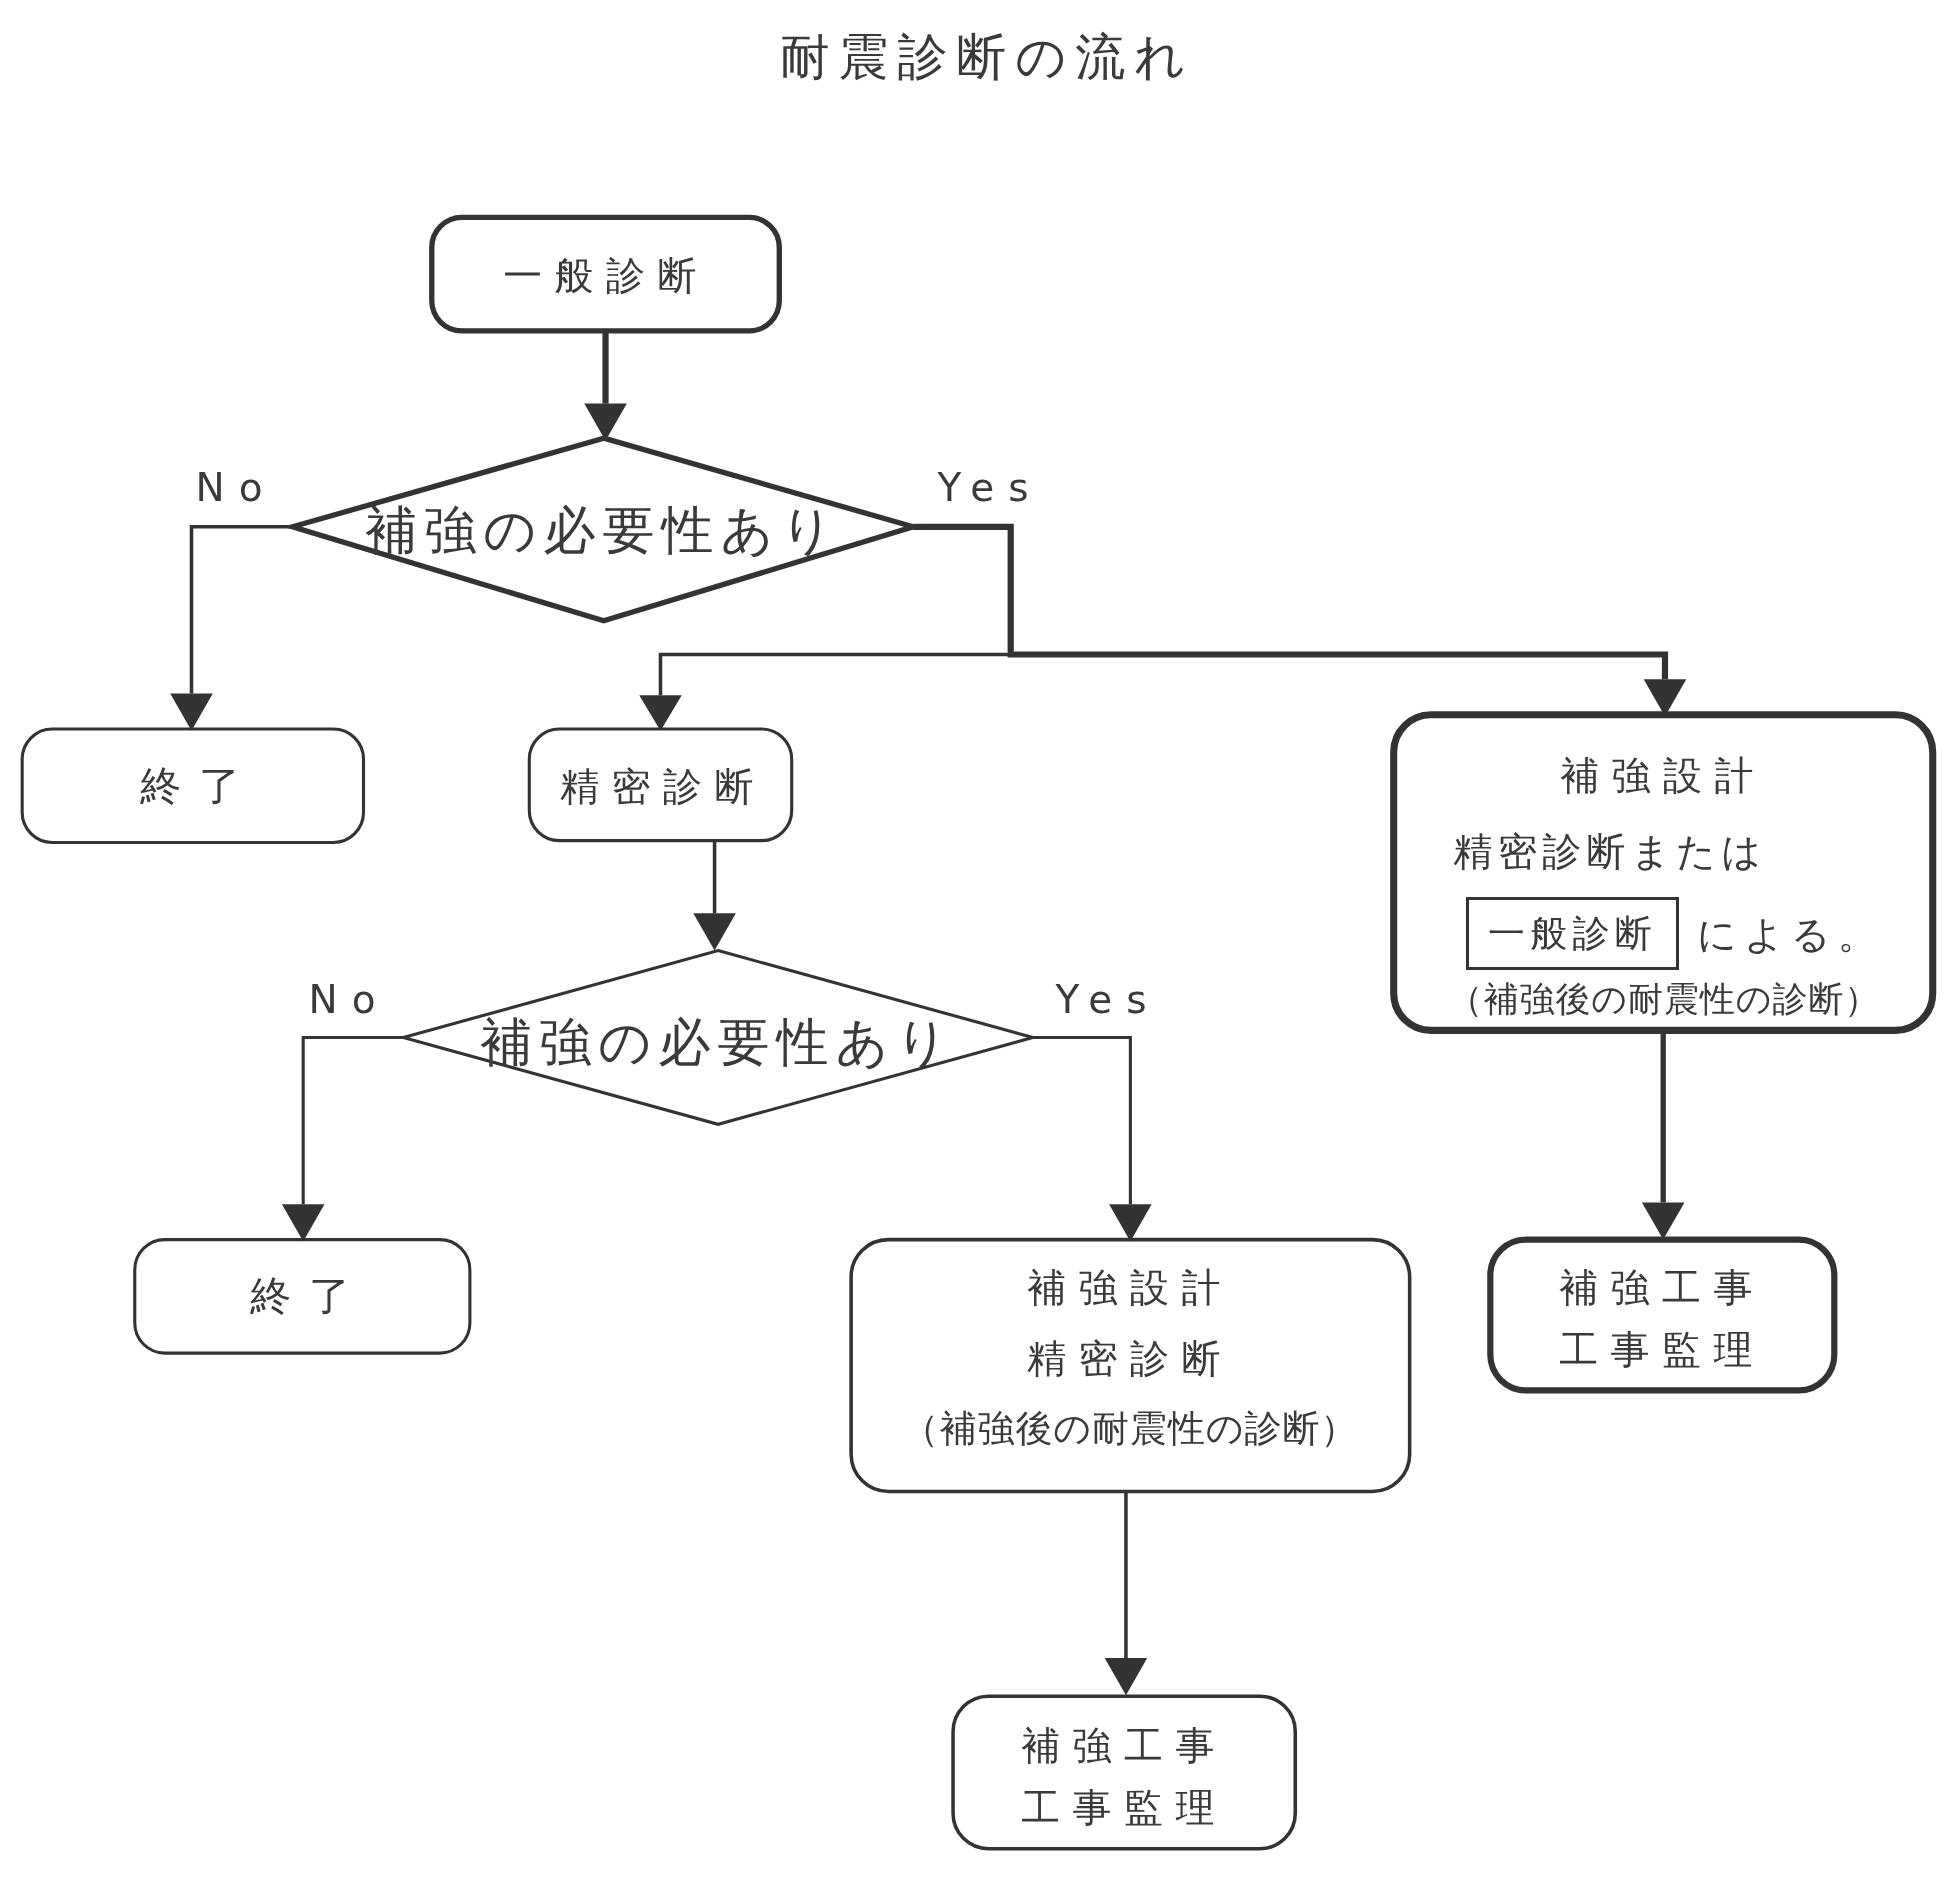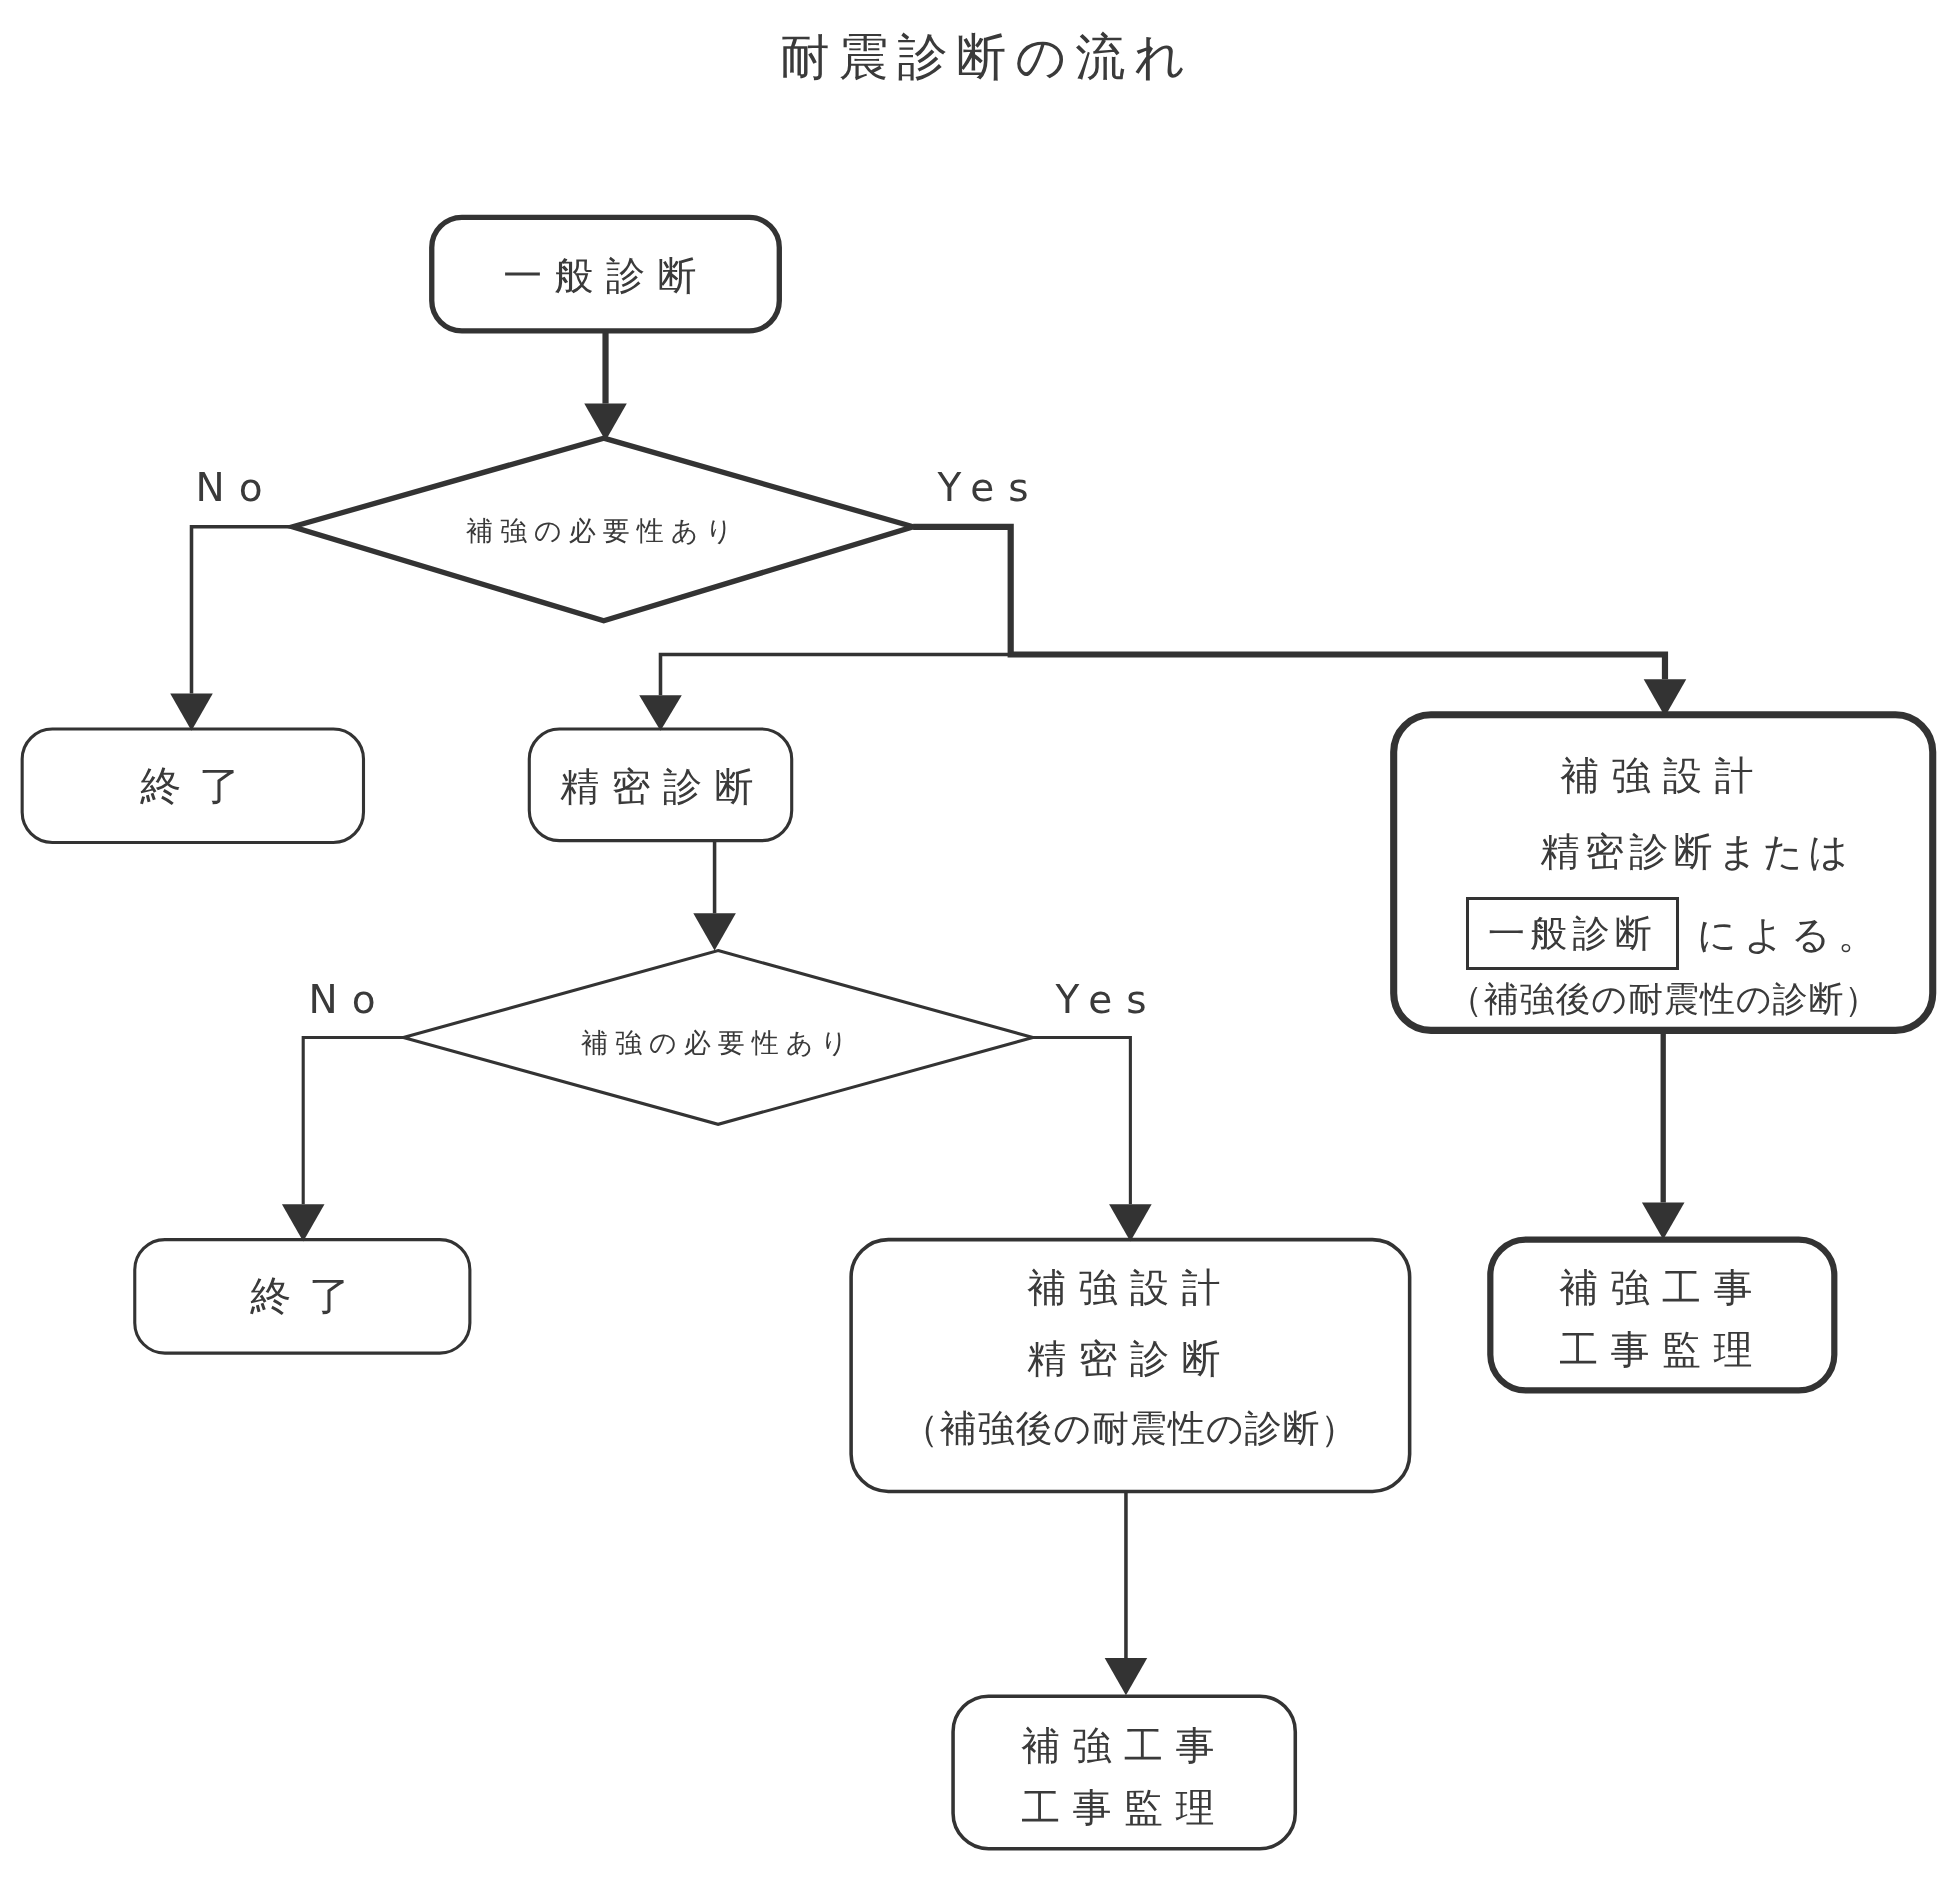--- a/index.html
+++ b/index.html
@@ -20,21 +20,21 @@
   .lbl{
     position:absolute;
     transform:translate(-50%,-50%);
     white-space:nowrap;
     color:var(--text);
     line-height:1;
   }
   .lbl.left-anchor{transform:translate(0,-50%);}
   .title{font-size:50px;letter-spacing:8.9px;font-weight:500;}
   .node{font-size:39px;letter-spacing:12.4px;}
-  .cond{font-size:27px;letter-spacing:7px;}
+  .cond{font-size:52px;letter-spacing:7px;}
   .branch{font-size:39px;letter-spacing:14px;text-align:center;}
   .endlbl{font-size:41px;letter-spacing:17.7px;}
   .small{font-size:35px;letter-spacing:0.9px;}
   .mid{font-size:37px;letter-spacing:0.9px;}
   .tight{letter-spacing:5.3px;}
   .innerbox{
     position:absolute;
     left:1466px;top:897px;width:213px;height:73px;
     border:3.5px solid var(--stroke);
     display:flex;align-items:center;justify-content:center;
@@ -93,21 +93,21 @@
   <div class="lbl node" style="left:606px;top:275px;">一般診断</div>
 
   <div class="lbl cond" style="left:603px;top:530px;">補強の必要性あり</div>
   <div class="lbl branch" style="left:236px;top:487px;">No</div>
   <div class="lbl branch" style="left:990px;top:487px;">Yes</div>
 
   <div class="lbl endlbl" style="left:199px;top:786px;">終了</div>
   <div class="lbl node" style="left:663px;top:786px;">精密診断</div>
 
   <div class="lbl node" style="left:1663px;top:775px;">補強設計</div>
-  <div class="lbl node tight" style="left:1697px;top:851px;">精密診断または</div>
+  <div class="lbl node tight" style="left:1610px;top:851px;">精密診断または</div>
   <div class="innerbox">
     <span class="lbl">一般診断</span>
   </div>
   <div class="lbl node left-anchor" style="left:1697px;top:934px;letter-spacing:7px;text-align:center;">による。</div>
   <div class="lbl small" style="left:1664px;top:999px;">（補強後の耐震性の診断）</div>
 
   <div class="lbl cond" style="left:718px;top:1042px;">補強の必要性あり</div>
   <div class="lbl branch" style="left:349px;top:999px;">No</div>
   <div class="lbl branch" style="left:1108px;top:999px;">Yes</div>
 

